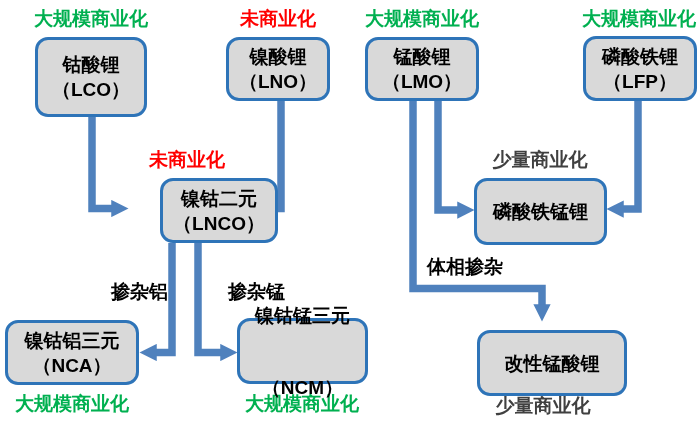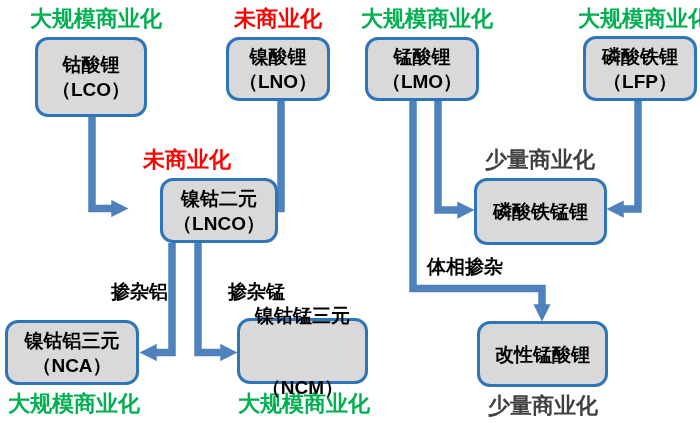--- a/index.html
+++ b/index.html
@@ -18,41 +18,41 @@
     border: 3px solid #2e74b8;
     border-radius: 13px;
     box-sizing: border-box;
     display: flex; flex-direction: column;
     align-items: center; justify-content: center;
     font-weight: bold; font-size: 19px; line-height: 25px;
     color: #000000; text-align: center;
   }
   .status {
     position: absolute;
-    font-weight: bold; font-size: 22px; line-height: 22px;
+    font-weight: bold; font-size: 19px; line-height: 22px;
     text-align: center; white-space: nowrap;
   }
   .green  { color: #00b050; }
   .red    { color: #ff0000; }
   .purple { color: #404040; }
   .edge-label {
     position: absolute;
     font-weight: bold; font-size: 19px; color: #000000;
     text-align: right; white-space: nowrap;
   }
   
   .n-lco  { left: 35px;  top: 37px;  width: 112px; height: 80px; }
   .n-lno  { left: 226px; top: 37px;  width: 104px; height: 64px; }
   .n-lmo  { left: 365px; top: 37px;  width: 114px; height: 64px; }
   .n-lfp  { left: 583px; top: 36px;  width: 114px; height: 65px; text-align: right; }
   .n-lnco { left: 128px; top: 178px; width: 118px; height: 65px; margin-left: 32px; }
   .n-lfmp { left: 474px; top: 178px; width: 133px; height: 67px; }
   .n-nca  { left: 5px;   top: 320px; width: 134px; height: 65px; }
   .n-ncm  { left: 237px; top: 318px; width: 131px; height: 66px; gap: 47px; }
-  .n-mlmo { left: 477px; top: 321px; width: 131px; height: 66px; }
+  .n-mlmo { left: 477px; top: 330px; width: 150px; height: 66px; }
   
   .s-lco  { left: 30px;  top: 8px;   width: 122px; }
   .s-lno  { left: 217px; top: 8px;   width: 122px; }
   .s-lmo  { left: 361px; top: 8px;   width: 122px; }
   .s-lfp  { left: 578px; top: 8px;   width: 122px; }
   .s-lnco { left: 129px; top: 149px; width: 116px; }
   .s-lfmp { left: 482px; top: 149px; width: 116px; }
   .s-nca  { left: 8px;   top: 393px; width: 128px; }
   .s-ncm  { left: 238px; top: 393px; width: 128px; }
   .s-mlmo { left: 488px; top: 395px; width: 110px; }

